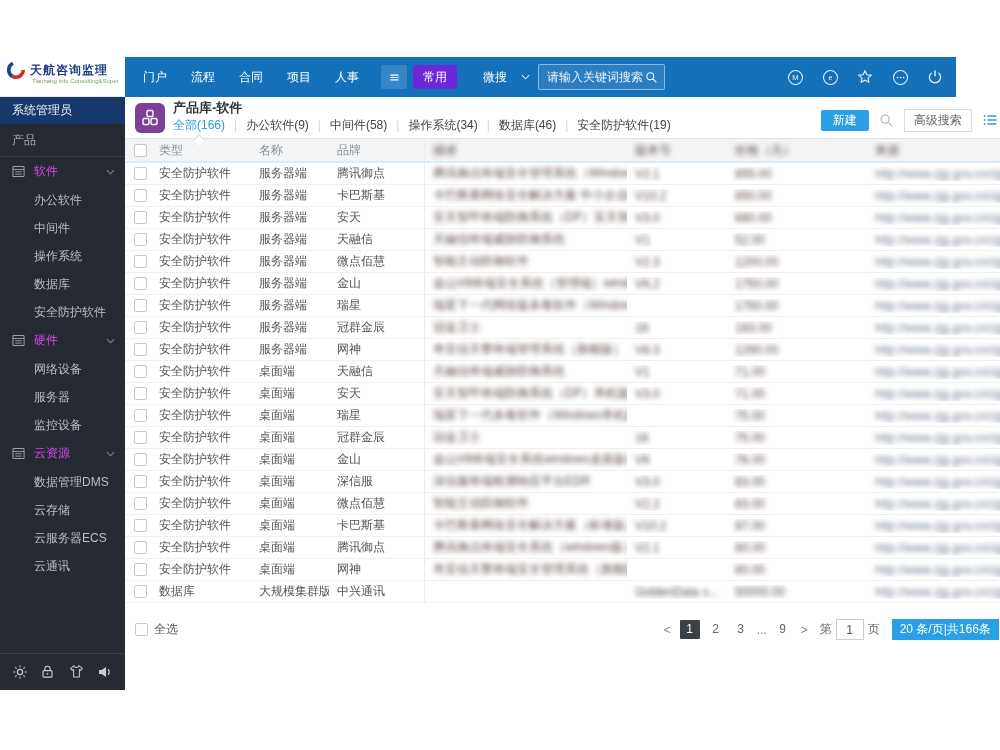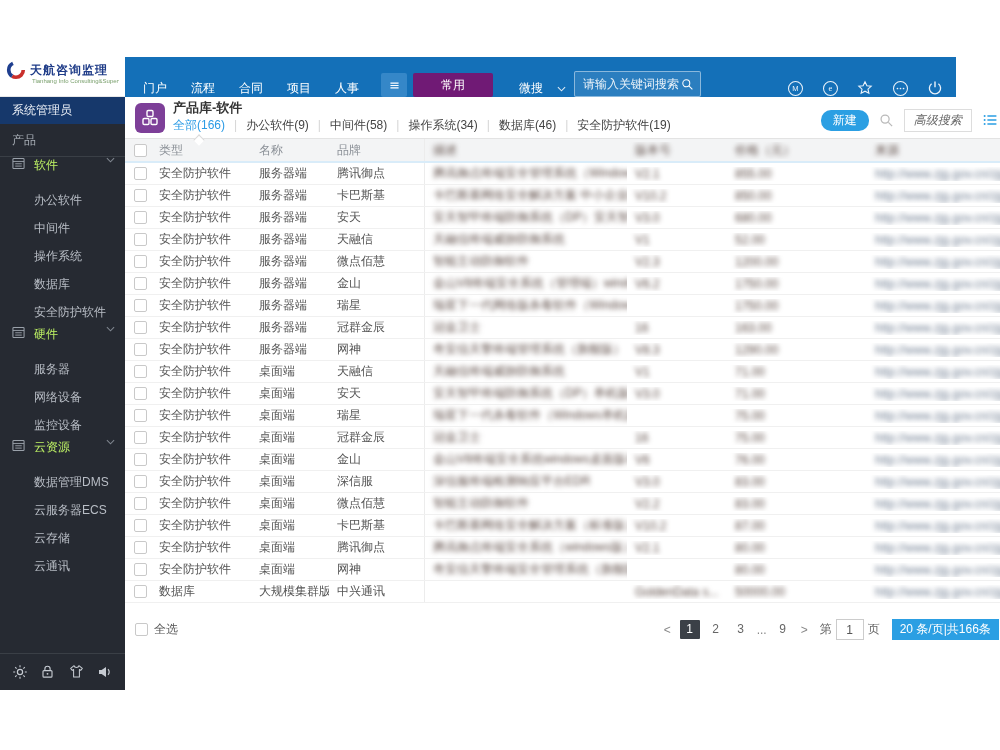--- a/index.html
+++ b/index.html
@@ -7,67 +7,67 @@
   .page{position:relative;width:956px;height:750px;background:#fff;}
   .chrome-gap{height:57px;}
 
   
   .topbar{display:flex;height:40px;}
   .logo-block{width:125px;background:#fff;box-sizing:border-box;padding:3px 6px 0 6px;border-bottom:1px solid #e8e8e8;}
   .logo-row{display:flex;align-items:center;gap:4px;}
   .logo-title{font-size:12px;font-weight:bold;color:#1f3c88;letter-spacing:1px;white-space:nowrap;}
   .logo-tagline{font-size:6px;color:#7aa06d;margin-left:26px;margin-top:-2px;white-space:nowrap;overflow:hidden;}
   .logo-login{font-size:13px;color:#2e9e4f;text-align:center;margin-top:18px;}
-  .nav-blue{flex:1;background:#1470b8;display:flex;align-items:flex-end;padding:0 12px;color:#fff;}
+  .nav-blue{flex:1;background:#1470b8;display:flex;align-items:center;padding:0 12px;color:#fff;}
   .nav-items{display:flex;align-items:center;gap:24px;font-size:12px;margin-left:6px;}
   .nav-item{cursor:pointer;white-space:nowrap;}
   .nav-sep-btn{margin-left:22px;background:#3587c8;border-radius:2px;width:26px;height:24px;display:flex;align-items:center;justify-content:center;}
-  .nav-active{margin-left:6px;background:#701a75;border-radius:2px;height:24px;padding:0 28px;display:flex;align-items:center;font-size:12px;}
+  .nav-active{margin-left:6px;background:#6d28d9;border-radius:2px;height:24px;padding:0 10px;display:flex;align-items:center;font-size:12px;}
   .wesearch{margin-left:26px;display:flex;align-items:center;gap:14px;font-size:12px;white-space:nowrap;}
   .wesearch .chev{opacity:.85;}
   .nav-search{margin-left:8px;display:flex;align-items:center;background:rgba(255,255,255,.10);
     border:1px solid rgba(255,255,255,.45);border-radius:2px;height:24px;padding:0 6px;}
   .nav-search input{background:transparent;border:none;outline:none;color:#fff;font-size:12px;width:96px;
     font-family:"Liberation Sans","DejaVu Sans",sans-serif;}
   .nav-search input::placeholder{color:rgba(255,255,255,.9);}
   .top-icons{margin-left:auto;display:flex;align-items:center;gap:18px;}
   .top-icons .ticon{width:17px;height:17px;color:#eaf2fa;cursor:pointer;display:flex;}
 
   
   .app-body{display:flex;align-items:flex-start;}
   .sidebar{width:125px;height:593px;background:#262a32;flex:none;position:relative;box-sizing:border-box;}
   .main{flex:1;position:relative;min-height:653px;box-sizing:border-box;}
 
   
   .sb-role{height:27px;line-height:27px;background:#16386b;color:#eef2f8;font-size:12px;padding-left:12px;}
   .sb-section{height:32px;line-height:32px;color:#a8aeb6;font-size:12px;padding-left:12px;border-bottom:1px solid #3a3f46;}
-  .sb-group{display:flex;height:29px;padding:0 10px 0 12px;color:#bef264;font-size:12px;cursor:pointer;}
+  .sb-group{display:flex;align-items:center;height:29px;padding:0 10px 0 12px;color:#d946ef;font-size:12px;cursor:pointer;}
   .sb-group .gicon{width:13px;height:13px;color:#9aa1aa;margin-right:9px;display:flex;}
   .sb-group .chev{margin-left:auto;color:#7f868f;display:flex;}
   .sb-item{height:28px;line-height:28px;padding-left:34px;color:#b9bec6;font-size:12px;cursor:pointer;white-space:nowrap;}
   .sb-bottom{position:absolute;left:0;right:0;bottom:0;height:36px;border-top:1px solid #3a3f46;
     display:flex;align-items:center;justify-content:space-around;padding:0 6px;}
   .sb-bottom .bicon{width:16px;height:16px;color:#c6cbd2;cursor:pointer;display:flex;}
 
   
   .m-header{height:42px;border-bottom:1px solid #e3e3e3;display:flex;align-items:center;padding:0 10px;position:relative;box-sizing:border-box;}
   .app-tile{width:30px;height:30px;border-radius:6px;background:#7d3f98;display:flex;align-items:center;justify-content:center;flex:none;}
   .title-tabs{margin-left:8px;}
   .m-title{font-size:13px;font-weight:bold;color:#333;line-height:15px;}
   .tabs{display:flex;align-items:center;font-size:12px;line-height:20px;}
   .tab{color:#444;cursor:pointer;position:relative;white-space:nowrap;}
   .tab.active{color:#2b9be5;}
   .tab.active::after{content:'';position:absolute;left:50%;margin-left:-4px;bottom:-9px;width:7px;height:7px;
     background:#fff;border-left:1px solid #d9d9d9;border-top:1px solid #d9d9d9;transform:rotate(45deg);z-index:3;}
   .tab-sep{color:#d5d5d5;margin:0 9px;}
   .m-toolbar{margin-left:auto;display:flex;align-items:center;gap:10px;align-self:flex-end;margin-bottom:6px;}
-  .btn-new{background:#2b9fe3;color:#fff;font-size:12px;height:21px;padding:0 12px;border:none;border-radius:10px;cursor:pointer;
+  .btn-new{background:#2b9fe3;color:#fff;font-size:12px;height:21px;padding:0 12px;border:none;border-radius:2px;cursor:pointer;
     font-family:"Liberation Sans","DejaVu Sans",sans-serif;}
   .mini-search{color:#b9b9b9;display:flex;width:15px;height:15px;}
-  .adv{border:1px solid #ddd;background:#fff;height:21px;line-height:21px;padding:0 9px;font-size:12px;color:#666;cursor:pointer;font-style:italic;}
+  .adv{border:1px solid #ddd;background:#fff;height:21px;line-height:21px;padding:0 9px;font-size:12px;color:#666;cursor:pointer;}
   .list-toggle{color:#2b9fe3;display:flex;width:17px;height:17px;cursor:pointer;}
 
   
   .thead{display:flex;align-items:center;height:22px;background:#f3f4f5;font-size:12px;color:#8a8f96;
     border-bottom:2px solid #d9ecf9;}
   .trow{display:flex;align-items:center;height:21px;font-size:12px;color:#555;border-bottom:1px solid #f0f0f0;background:#fff;}
   .cell{box-sizing:border-box;padding-left:8px;white-space:nowrap;overflow:hidden;}
   .c-cb{width:26px;flex:none;display:flex;align-items:center;justify-content:flex-start;padding-left:9px;}
   .c-type{width:100px;flex:none;}
   .c-name{width:78px;flex:none;}
@@ -218,40 +218,40 @@
                 <path d="M1 4.8h12M3.5 7.3h7M3.5 9.8h7" stroke="currentColor" stroke-width="1"></path>
               </svg>
             </span>
             <span>硬件</span>
             <span class="chev">
               <svg width="9" height="6" viewBox="0 0 10 6">
                 <path d="M1 1l4 4 4-4" fill="none" stroke="currentColor" stroke-width="1.2"></path>
               </svg>
             </span>
           </div>
+          <div class="sb-item">网络设备</div>
           <div class="sb-item">服务器</div>
-          <div class="sb-item">网络设备</div>
           <div class="sb-item">监控设备</div>
           <div class="sb-group">
             <span class="gicon">
               <svg viewBox="0 0 14 14" width="13" height="13">
                 <rect x="1" y="1.5" width="12" height="11" rx="1" fill="none" stroke="currentColor" stroke-width="1.1"></rect>
                 <path d="M1 4.8h12M3.5 7.3h7M3.5 9.8h7" stroke="currentColor" stroke-width="1"></path>
               </svg>
             </span>
             <span>云资源</span>
             <span class="chev">
               <svg width="9" height="6" viewBox="0 0 10 6">
                 <path d="M1 1l4 4 4-4" fill="none" stroke="currentColor" stroke-width="1.2"></path>
               </svg>
             </span>
           </div>
           <div class="sb-item">数据管理DMS</div>
+          <div class="sb-item">云存储</div>
           <div class="sb-item">云服务器ECS</div>
-          <div class="sb-item">云存储</div>
           <div class="sb-item">云通讯</div>
         </div>
       <div class="sb-bottom">
         <span class="bicon">
           <svg viewBox="0 0 16 16" width="16" height="16">
               <circle cx="8" cy="8" r="2.6" fill="none" stroke="currentColor" stroke-width="1.2"></circle>
               <path d="M8 1.2v2M8 12.8v2M1.2 8h2M12.8 8h2M3.2 3.2l1.4 1.4M11.4 11.4l1.4 1.4M12.8 3.2l-1.4 1.4M4.6 11.4l-1.4 1.4" stroke="currentColor" stroke-width="1.1"></path>
             </svg>
         </span>
         <span class="bicon">

